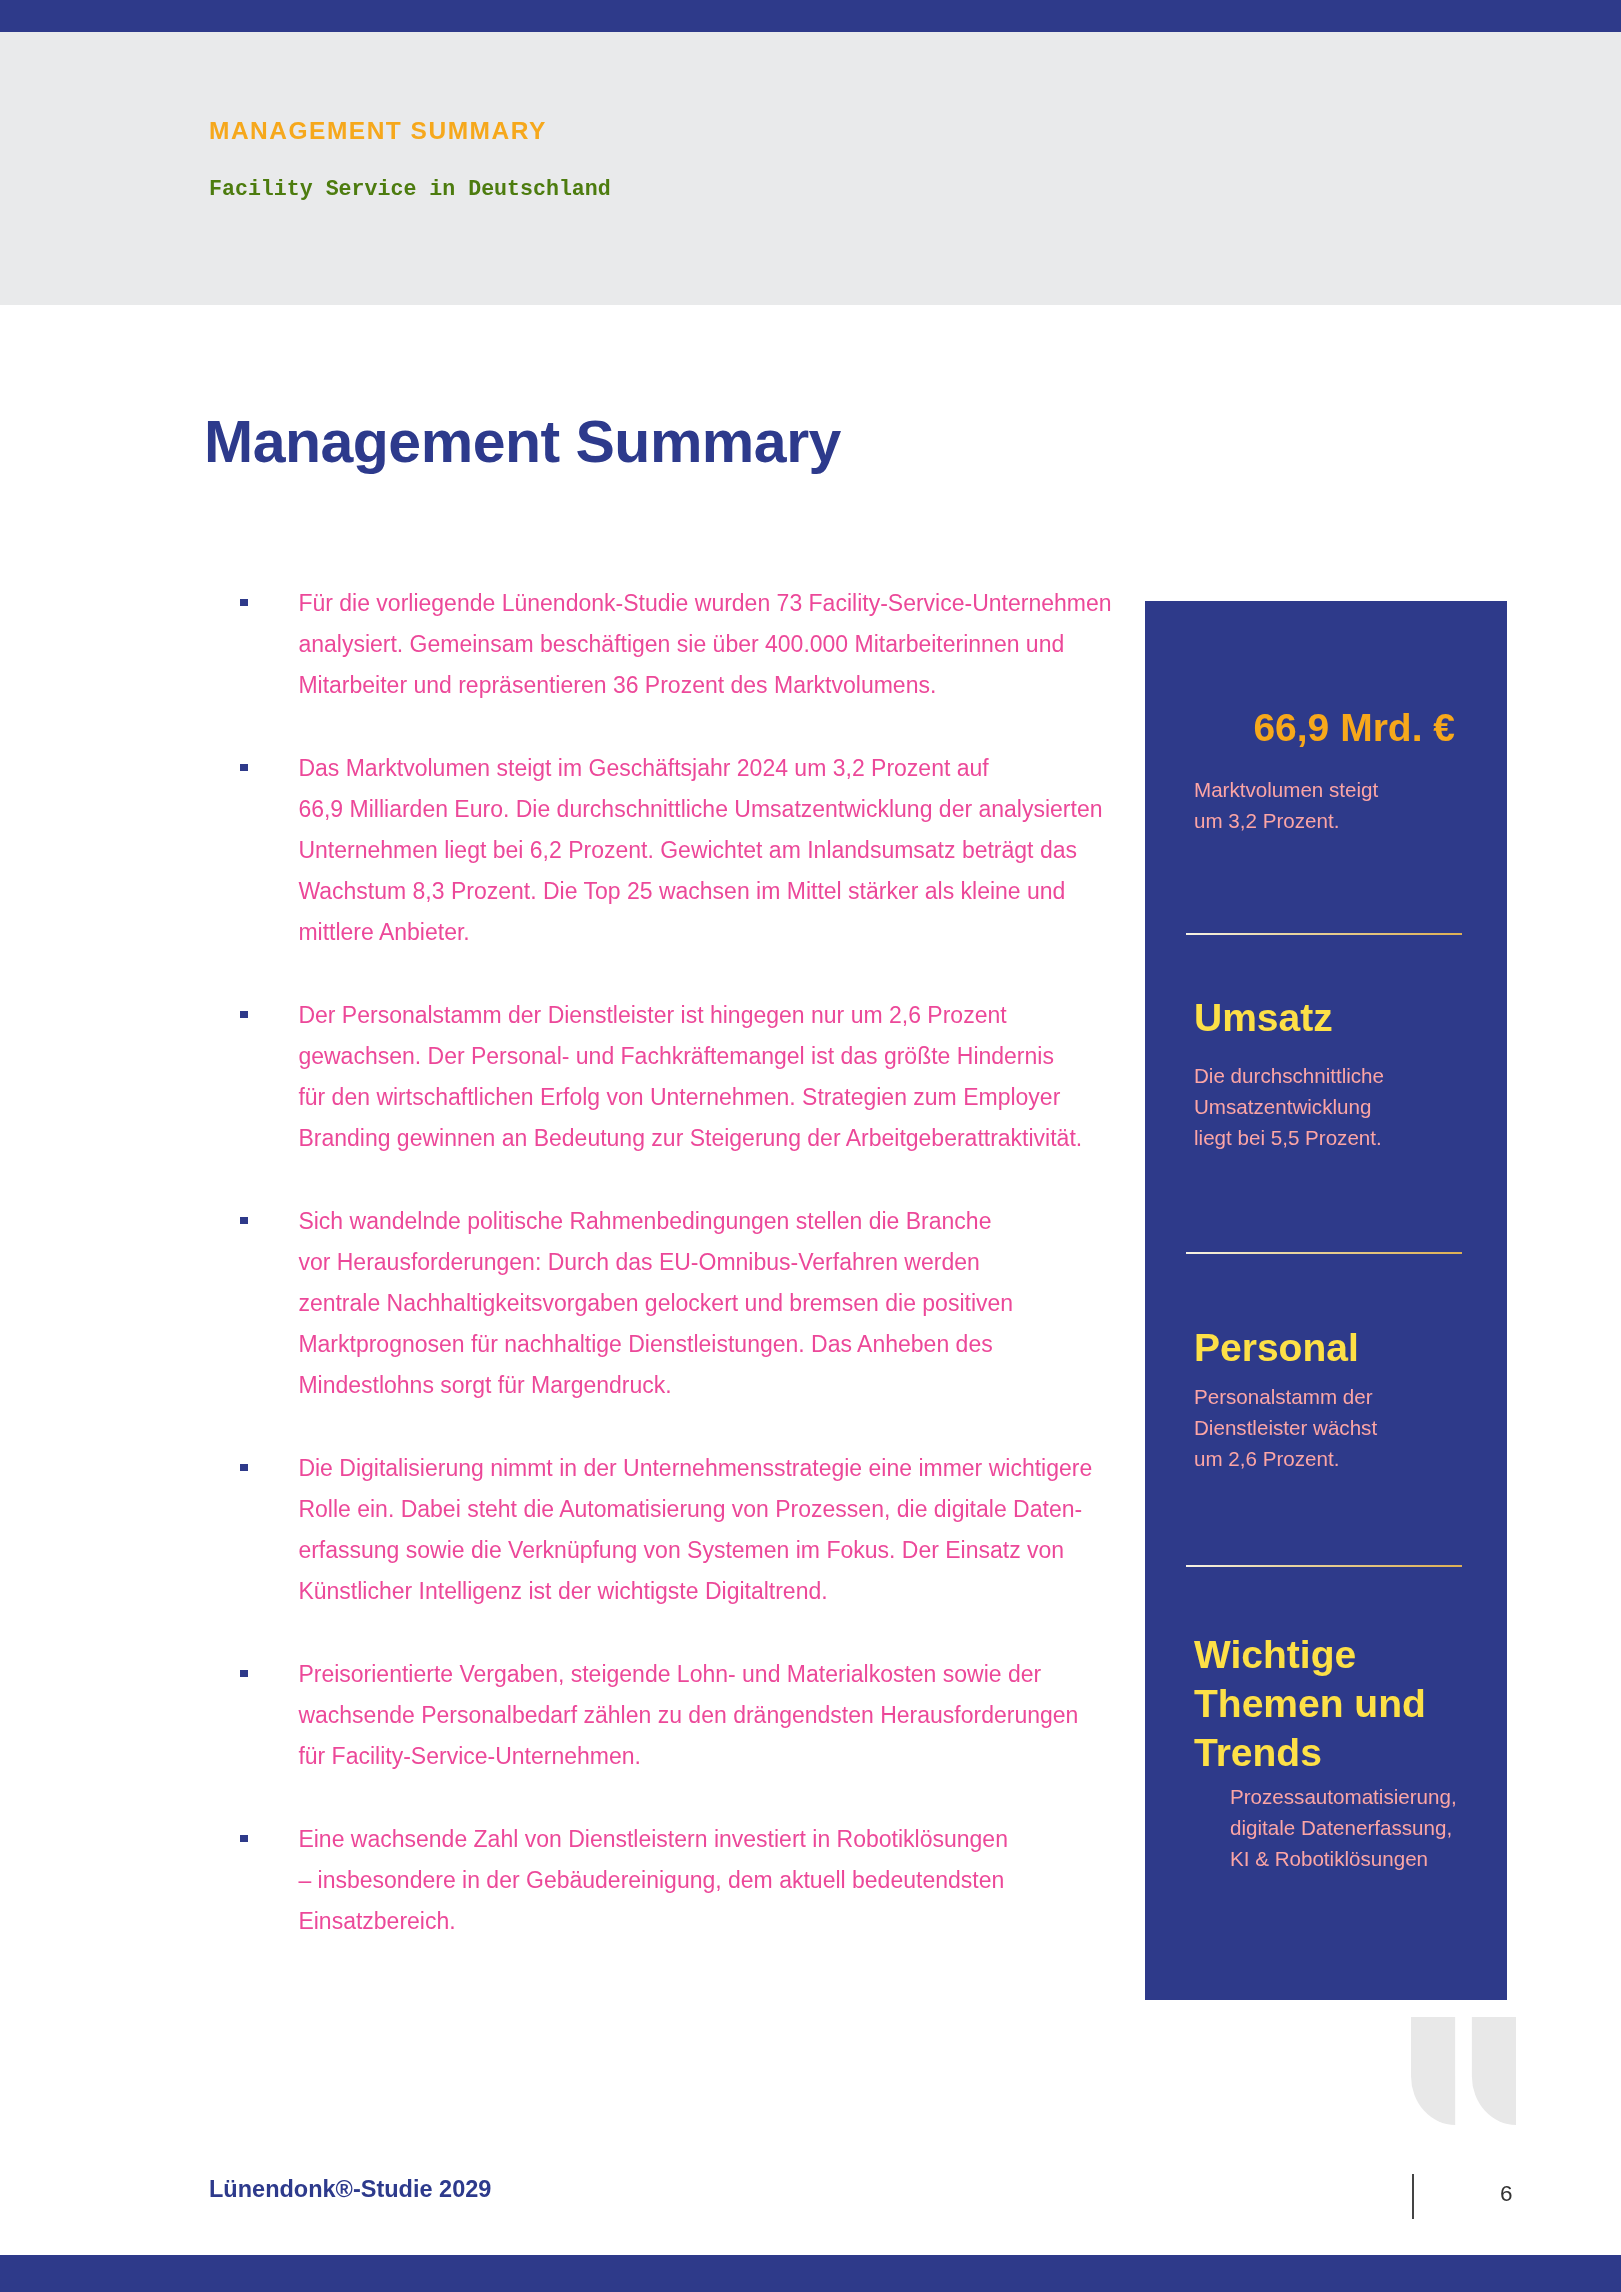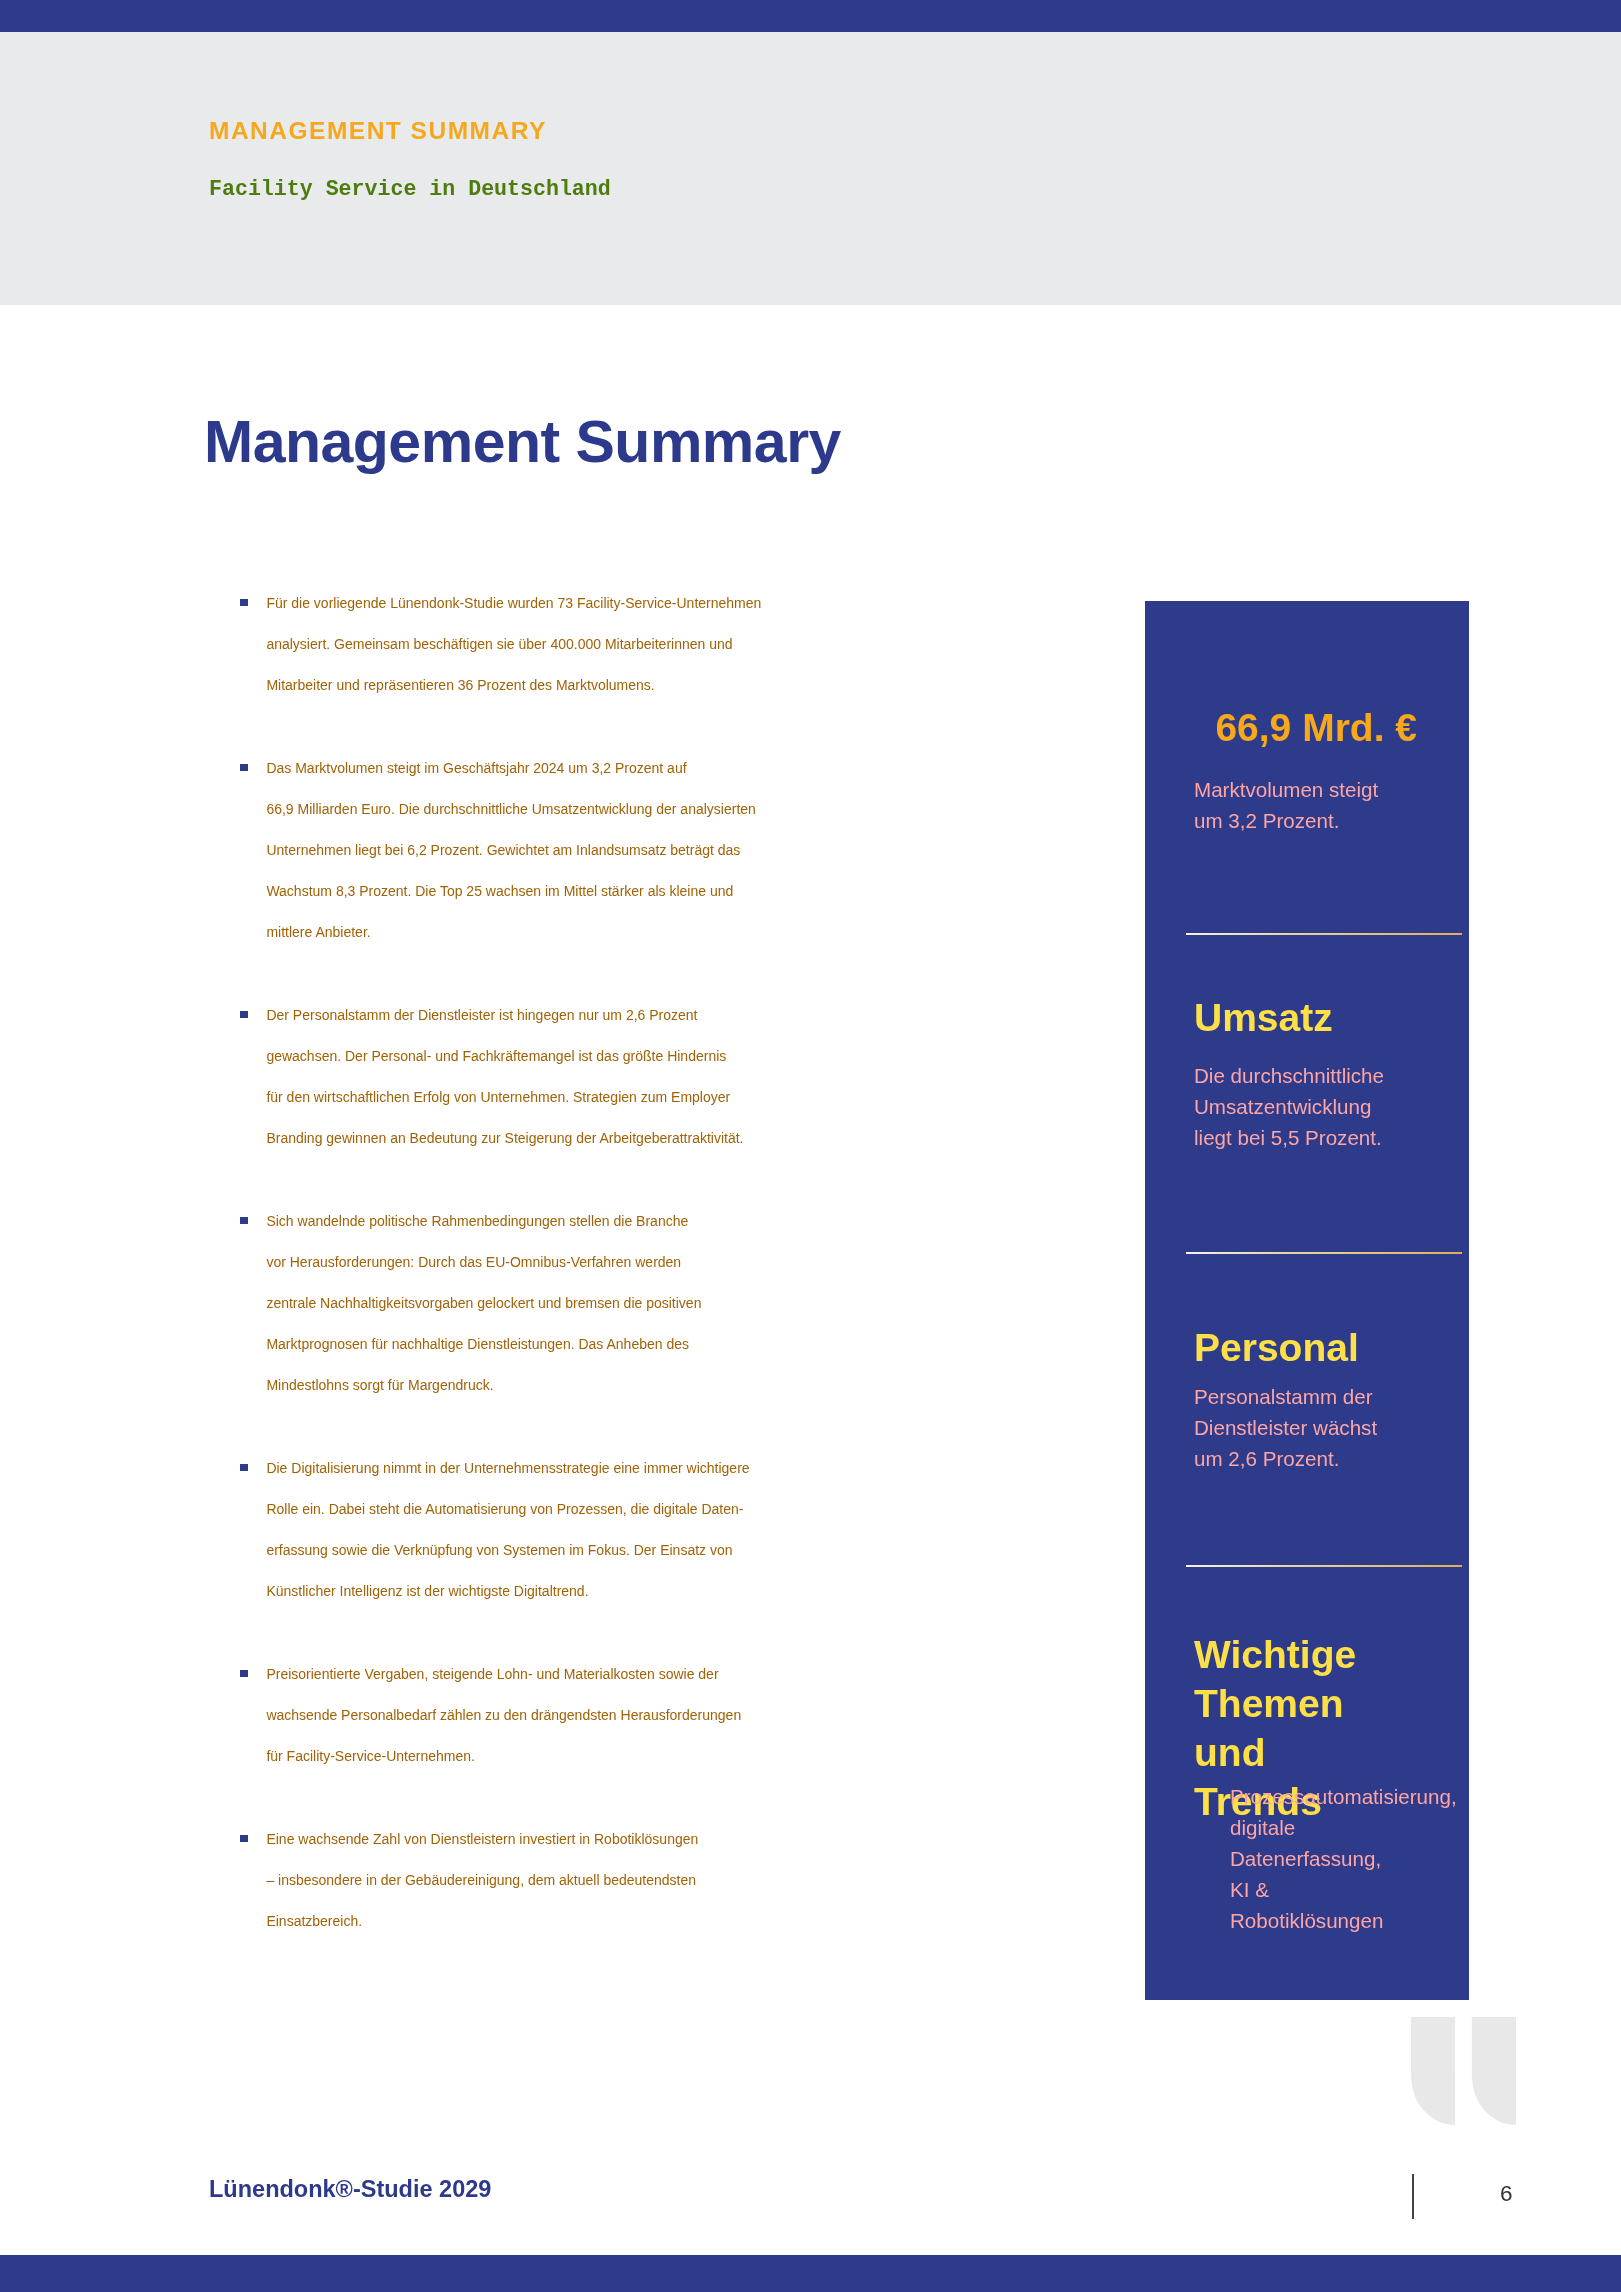--- a/index.html
+++ b/index.html
@@ -25,24 +25,24 @@
   .bullets{
     position:absolute;left:240px;top:583px;width:887px;
     list-style:none;margin:0;padding:0;
   }
   .bullets li{display:flex;align-items:flex-start;}
   .bullets li + li{margin-top:42px;}
   .bullet-sq{
     flex:0 0 auto;width:7.8px;height:7.8px;background:#2E3A8A;margin-top:15.7px;margin-right:18.6px;
   }
   .bullet-txt{
-    font-size:14px;line-height:41px;color:#a16207;white-space:pre-line;
+    font-size:23px;line-height:41px;color:#ec4899;white-space:pre-line;margin-left:32px;
   }
   .sidebar{
-    position:absolute;left:1145px;top:601px;width:324px;height:1399px;background:#2E3A8A;
+    position:absolute;left:1145px;top:601px;width:362px;height:1399px;background:#2E3A8A;
   }
   .sb-value{
     position:absolute;left:49px;right:52px;top:103px;text-align:right;
     font-size:39px;font-weight:bold;color:#F7A81B;line-height:47px;
   }
   .sb-heading{
     position:absolute;left:49px;right:52px;text-align:left;
     font-size:39px;font-weight:bold;color:#fde047;line-height:49px;white-space:pre-line;
   }
   .sb-text{

